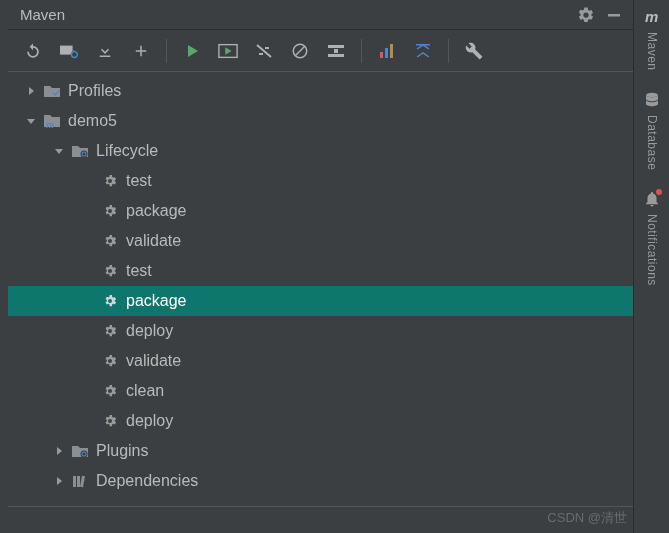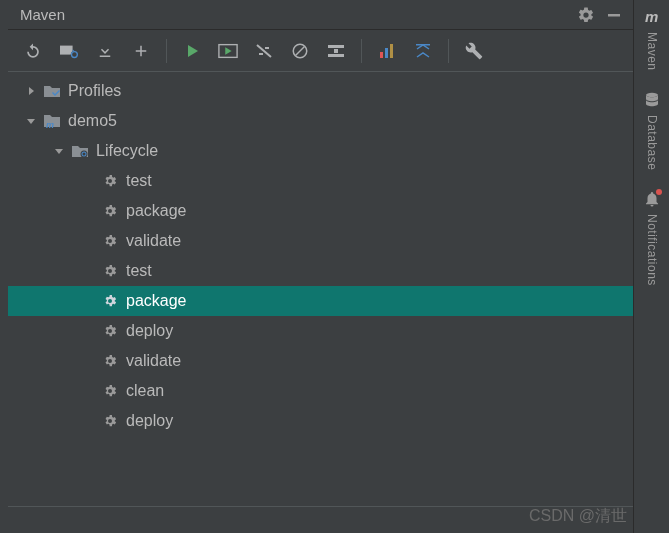--- a/index.html
+++ b/index.html
@@ -54,21 +54,21 @@
     display: flex; flex-direction: column; align-items: center;
   }
   .side-item {
     width: 36px; display: flex; flex-direction: column; align-items: center;
     padding: 8px 0 12px 0; color: #9a9a9a; font-size: 12px;
   }
   .side-item .vtext {
     writing-mode: vertical-rl; margin-top: 6px; letter-spacing: 0.5px;
   }
   .watermark {
-    position: absolute; right: 42px; bottom: 6px; color: #6a6a6a; font-size: 16px;
+    position: absolute; right: 42px; bottom: 6px; color: #6a6a6a; font-size: 13px;
   }
   .bottom-line {
     position:absolute; left:8px; right:36px; bottom:26px; height:1px; background:#515658;
   }
   svg { display: block; }
 </style>
 </head>
 <body>
 
 <div class="main-area">
@@ -293,21 +293,53 @@
   <div class="row">
     <span class="indent" style="width:92px"></span>
     <span class="node-icon">
               <svg width="16" height="16" viewBox="0 0 24 24">
                 <path fill="#9a9a9a" d="M19.14 12.94c.03-.31.05-.63.05-.94s-.02-.63-.05-.94l2.03-1.58-1.92-3.32-2.39.96c-.5-.39-1.04-.7-1.62-.94L14.88 3h-3.32l-.36 2.54c-.58.24-1.12.55-1.62.94l-2.39-.96-1.92 3.32 2.03 1.58c-.03.31-.05.63-.05.94s.02.63.05.94l-2.03 1.58 1.92 3.32 2.39-.96c.5.39 1.04.7 1.62.94l.36 2.54h3.32l.36-2.54c.58-.24 1.12-.55 1.62-.94l2.39.96 1.92-3.32-2.03-1.58zM12 15a3 3 0 1 1 0-6 3 3 0 0 1 0 6z"></path>
               </svg>
             </span>
     <span>deploy</span>
   </div>
 
-
+  <div class="row">
+    <span class="indent" style="width:42px"></span>
+    <span class="chev">
+              <svg width="10" height="10" viewBox="0 0 10 10">
+                <path fill="#9a9a9a" d="M3 1l5 4-5 4z"></path>
+              </svg>
+            </span>
+    <span class="node-icon">
+              <svg width="18" height="16" viewBox="0 0 18 16">
+                <path fill="#8a8f94" d="M1 3h6l2 2h8v9H1z"></path>
+                <circle cx="13" cy="11" r="3.5" fill="#3c3f41"></circle>
+                <path fill="#4a88c7" d="M13 8.5a2.5 2.5 0 1 0 0 5 2.5 2.5 0 0 0 0-5zm0 1a1.5 1.5 0 1 1 0 3 1.5 1.5 0 0 1 0-3z"></path>
+              </svg>
+            </span>
+    <span>Plugins</span>
+  </div>
+
+  <div class="row">
+    <span class="indent" style="width:42px"></span>
+    <span class="chev">
+              <svg width="10" height="10" viewBox="0 0 10 10">
+                <path fill="#9a9a9a" d="M3 1l5 4-5 4z"></path>
+              </svg>
+            </span>
+    <span class="node-icon">
+              <svg width="18" height="16" viewBox="0 0 18 16">
+                <rect x="2" y="3" width="3" height="11" fill="#8a8f94"></rect>
+                <rect x="6" y="3" width="3" height="11" fill="#8a8f94"></rect>
+                <rect x="10" y="3" width="3" height="11" fill="#8a8f94" transform="rotate(10 11.5 8.5)"></rect>
+              </svg>
+            </span>
+    <span>Dependencies</span>
+  </div>
 
 </div>
 
 </div>
 </div>
 </div>
 
 <div class="bottom-line"></div>
 
 <div class="side-strip">

